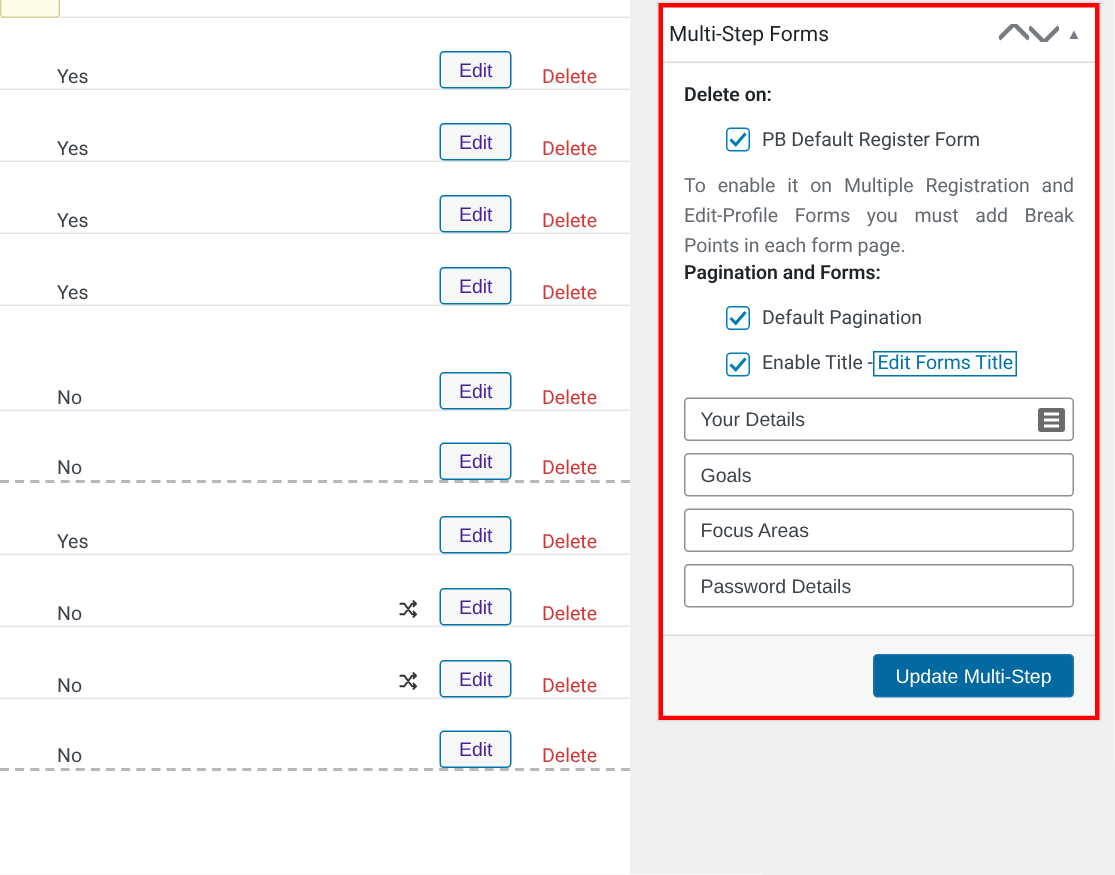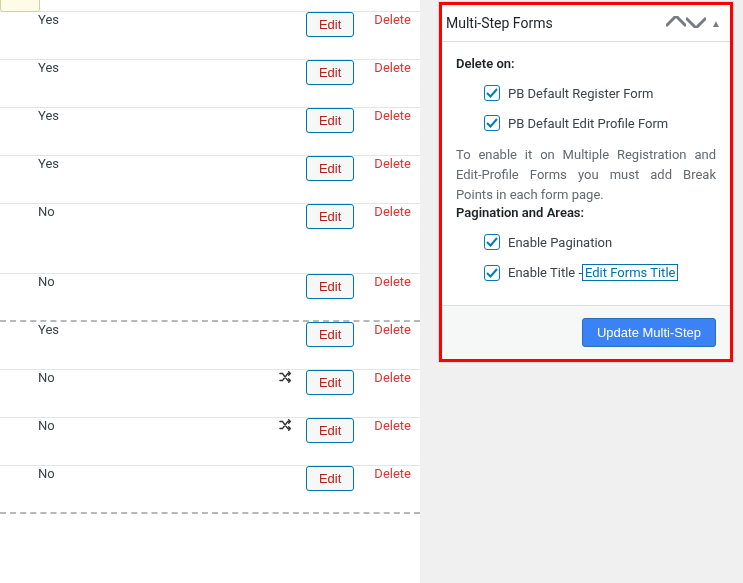--- a/index.html
+++ b/index.html
@@ -16,21 +16,21 @@
   .main-area {
     position: absolute;
     left: 0;
     top: 0;
     width: 420px;
     height: 583px;
     background: #fff;
   }
   .row {
     display: flex;
-    align-items: flex-start;
+    align-items: flex-end;
     height: 48px;
     border-bottom: 1px solid #e5e5e5;
     padding-left: 10px;
   }
   .row.tall { height: 70px; }
   .row.dashed { border-bottom: 2px dashed #b8b8b8; }
   .row.tag-row { height: 12px; }
   .tag-stub {
     position: absolute;
     top: -12px;
@@ -46,34 +46,34 @@
     font-size: 13px;
     color: #3c434a;
     padding-left: 28px;
   }
   .shuffle-cell {
     width: 40px;
     text-align: center;
     color: #333;
   }
   .btn-edit {
-    color: #b91c1c;
+    color: #4c1d95;
     background: #f6f7f7;
     border: 1px solid #0073aa;
     border-radius: 3px;
     padding: 4px 12px;
     font-size: 13px;
     cursor: pointer;
     margin-right: 20px;
   }
   .link-delete {
     color: #d63638;
     cursor: pointer;
     font-size: 13px;
-    margin-right: 9px;
+    margin-right: 22px;
   }
 
   .sidebar {
     position: absolute;
     right: 10px;
     top: 2px;
     width: 294px;
     background: #fff;
     border: 3px solid #ff0000;
     box-shadow: 0 0 0 1px #dcdcde;
@@ -176,21 +176,21 @@
     background: #fff;
     box-shadow: 0 -4px 0 #fff, 0 4px 0 #fff;
   }
   .panel-foot {
     border-top: 1px solid #dcdcde;
     background: #f6f7f7;
     padding: 12px 14px;
     text-align: right;
   }
   .btn-primary {
-    background: #3b82f6;
+    background: #0369a1;
     color: #fff;
     border: 1px solid #2271b1;
     border-radius: 3px;
     padding: 6px 14px;
     font-size: 13px;
     cursor: pointer;
   }
 
   
   .shuffle-icon svg { width: 14px; height: 14px; }
@@ -290,50 +290,48 @@
 
     <div class="chk-row">
       <span class="chk">
         <svg viewBox="0 0 12 12">
             <path d="M1 6 L4.5 9.5 L11 2" stroke="#007cba" stroke-width="2" fill="none"></path>
           </svg>
       </span>
       <span>PB Default Register Form</span>
     </div>
 
+
+    <div class="help-txt">To enable it on Multiple Registration and Edit-Profile Forms you must add Break Points in each form page.</div>
+
+    <div class="sect-label">Pagination and Forms:</div>
+
     <div class="chk-row">
       <span class="chk">
         <svg viewBox="0 0 12 12">
             <path d="M1 6 L4.5 9.5 L11 2" stroke="#007cba" stroke-width="2" fill="none"></path>
           </svg>
       </span>
-      <span>PB Default Edit Profile Form</span>
-    </div>
-
-    <div class="help-txt">To enable it on Multiple Registration and Edit-Profile Forms you must add Break Points in each form page.</div>
-
-    <div class="sect-label">Pagination and Areas:</div>
-
-    <div class="chk-row">
-      <span class="chk">
-        <svg viewBox="0 0 12 12">
-            <path d="M1 6 L4.5 9.5 L11 2" stroke="#007cba" stroke-width="2" fill="none"></path>
-          </svg>
-      </span>
-      <span>Enable Pagination</span>
+      <span>Default Pagination</span>
     </div>
 
     <div class="chk-row">
       <span class="chk">
         <svg viewBox="0 0 12 12">
             <path d="M1 6 L4.5 9.5 L11 2" stroke="#007cba" stroke-width="2" fill="none"></path>
           </svg>
       </span>
       <span>Enable Title - </span>
       <span class="link-edit-tabs">Edit Forms Title</span>
     </div>
 
+    <div class="tab-inputs" id="tab-inputs">
+        <div class="tab-input-wrap"><input class="tab-input" value="Your Details" style=""><span class="lastpass-icon"></span></div>
+        <div class="tab-input-wrap"><input class="tab-input" value="Goals" style=""></div>
+        <div class="tab-input-wrap"><input class="tab-input" value="Focus Areas" style=""></div>
+        <div class="tab-input-wrap"><input class="tab-input" value="Password Details" style=""></div>
+      </div>
   </div>
 
   <div class="panel-foot">
     <button class="btn-primary">Update Multi-Step</button>
   </div>
 </div>
 
 </body></html>

